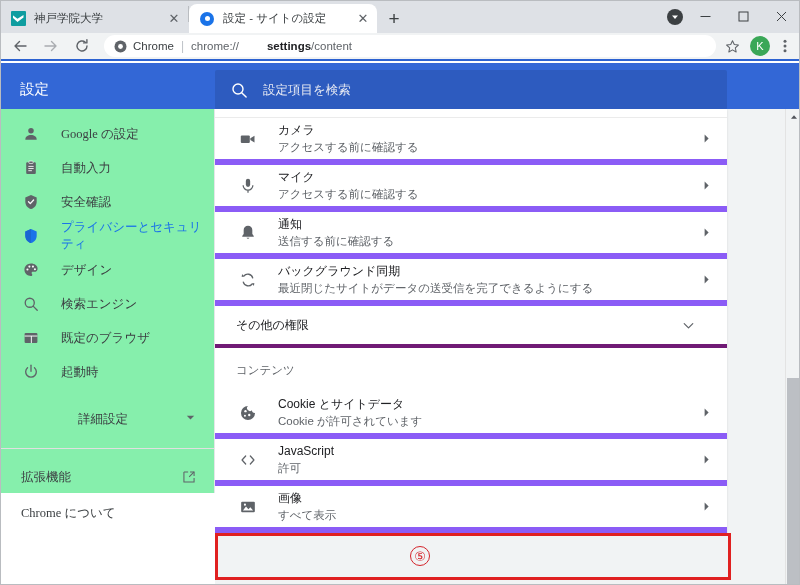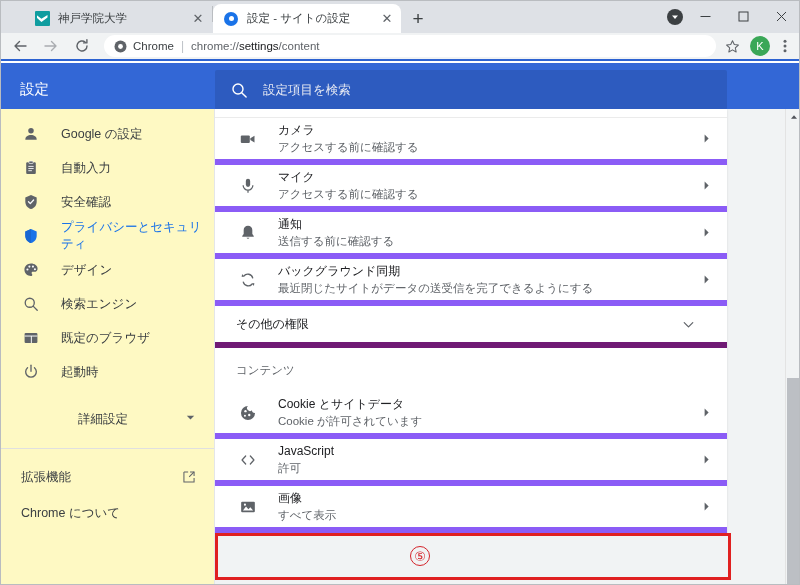--- a/index.html
+++ b/index.html
@@ -20,21 +20,21 @@
   }
   .tab {
     position: relative;
     height: 29px;
     display: flex; align-items: center;
     padding: 0 6px 0 10px;
     font-size: 11.5px; color: #3c4043;
     white-space: nowrap;
     border-radius: 8px 8px 0 0;
   }
-  .tab.inactive { width: 188px; background: transparent; margin-left: 24px; }
+  .tab.inactive { width: 188px; background: transparent; }
   .tab.active { width: 188px; background: #ffffff; }
   .tab-fav {
     width: 16px; height: 16px; flex: 0 0 16px; margin-right: 8px;
     display: flex; align-items: center; justify-content: center;
   }
   .fav-kobe {
     width: 15px; height: 15px; background: #0f9da0; border-radius: 1px;
     position: relative; overflow: hidden;
   }
   .fav-kobe::before {
@@ -104,21 +104,21 @@
     font-size: 11.5px; color: #202124;
     overflow: hidden;
   }
   .omni-sec-icon {
     width: 14px; height: 14px; flex: 0 0 14px; margin-right: 6px;
     display: flex; align-items: center; justify-content: center;
   }
   .omni-chrome-label { color: #3c4043; font-size: 11.5px; }
   .omni-pipe { color: #bdc1c6; margin: 0 7px; font-size: 12px; }
   .omni-url { color: #5f6368; font-size: 11.5px; white-space: nowrap; }
-  .omni-url b { color: #202124; font-weight: 400; }
+  .omni-url b { color: #202124; font-weight: 700; margin-left: 28px; }
   .star-btn {
     width: 24px; height: 24px; margin-right: 2px;
     display: flex; align-items: center; justify-content: center;
     color: #5f6368;
   }
   .avatar {
     width: 20px; height: 20px; border-radius: 50%;
     background: #3aa757; color: #ffffff;
     display: flex; align-items: center; justify-content: center;
     font-size: 11px; font-weight: 500; margin: 0 4px;
@@ -146,24 +146,25 @@
   }
   .search-icon-wrap {
     width: 20px; height: 20px; flex: 0 0 20px; margin-right: 14px;
     display: flex; align-items: center; justify-content: center;
     color: #ffffff;
   }
   .search-placeholder { color: #e8eaf3; font-size: 12.5px; }
 
   
   .sidebar {
-    position: absolute; left: 0; top: 109px; width: 215px; height: 476px;
-    background: #fef9c3;
+    position: absolute; left: 0; top: 109px; width: 215px; height: 384px;
+    background: #86efac;
     border-right: 1px solid #e4e6e8;
     padding-top: 8px;
+    font-family: Liberation Serif, serif;
   }
   .nav-item {
     height: 34px; display: flex; align-items: center;
     padding-left: 21px; font-size: 12.5px; color: #3c4043;
   }
   .nav-item.active { color: #1a73e8; }
   .nav-ico {
     width: 19px; height: 19px; flex: 0 0 19px; margin-right: 21px;
     display: flex; align-items: center; justify-content: center;
     color: #5f6368;
@@ -212,21 +213,21 @@
     color: #5f6368;
   }
   .row-txt { flex: 1 1 auto; min-width: 0; }
   .row-title { font-size: 12px; color: #202124; line-height: 15px; }
   .row-sub { font-size: 11.5px; color: #5f6368; line-height: 15px; margin-top: 2px; }
   .row-arrow { color: #5f6368; flex: 0 0 auto; display: flex; align-items: center; }
 
   .row-expand {
     display: flex; align-items: center;
     height: 42px; padding: 0 32px 0 16px;
-    border-bottom: 6px solid #701a75;
+    border-bottom: 4px solid #701a75;
   }
   .row-expand .lbl { flex: 1 1 auto; font-size: 12px; color: #202124; padding-left: 5px; }
   .row-expand .chev { color: #5f6368; display: flex; align-items: center; }
 
   .section-head {
     height: 44px; display: flex; align-items: center;
     padding-left: 21px; font-size: 11.5px; color: #5f6368;
   }
 
   

